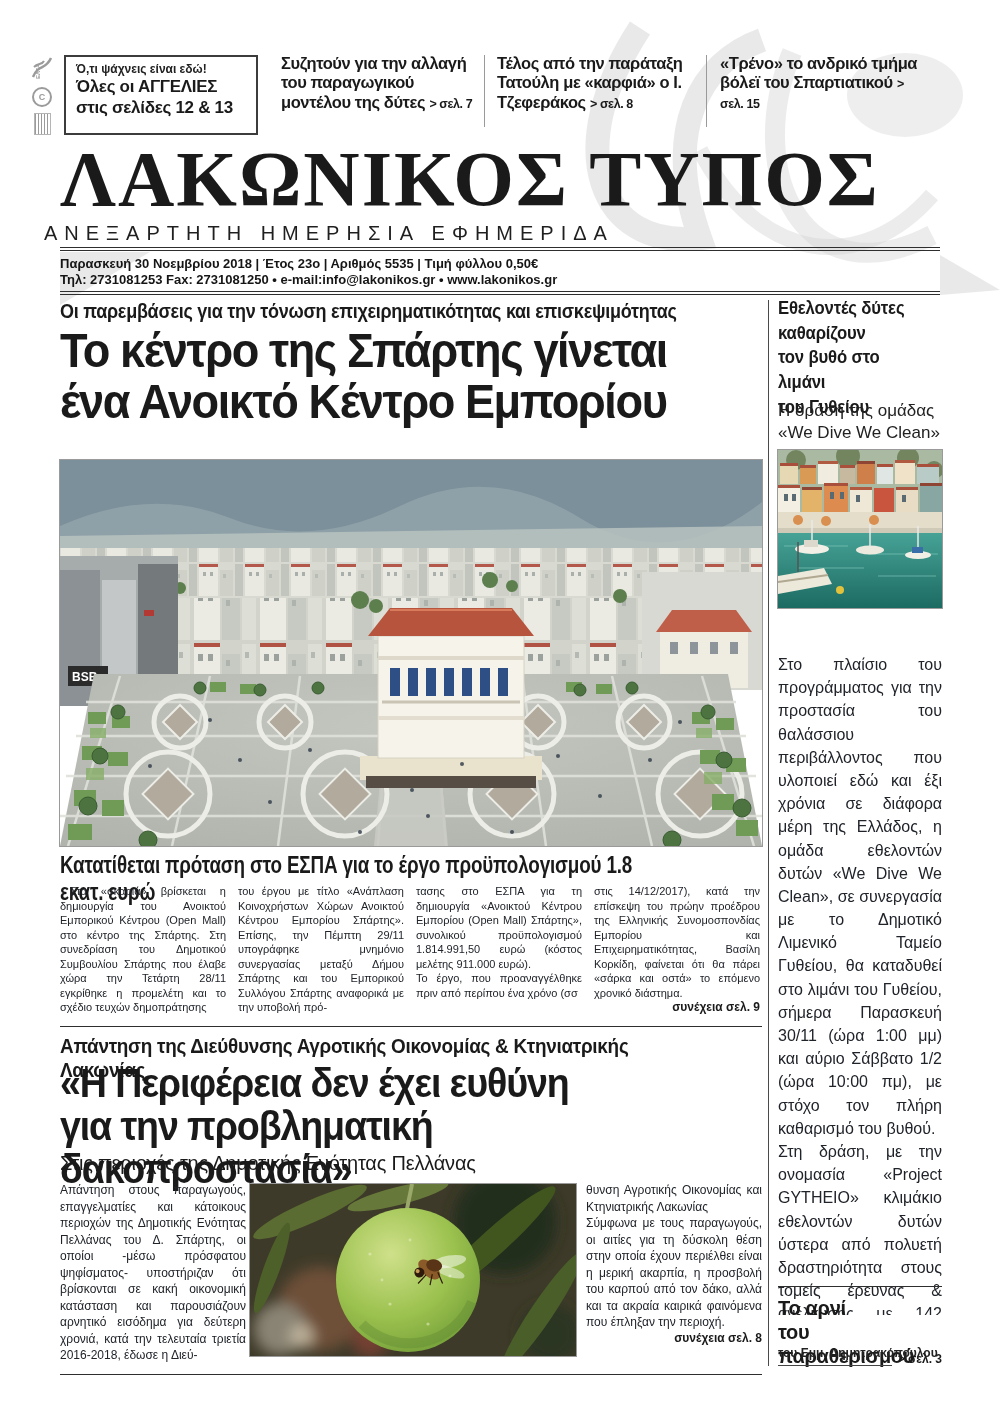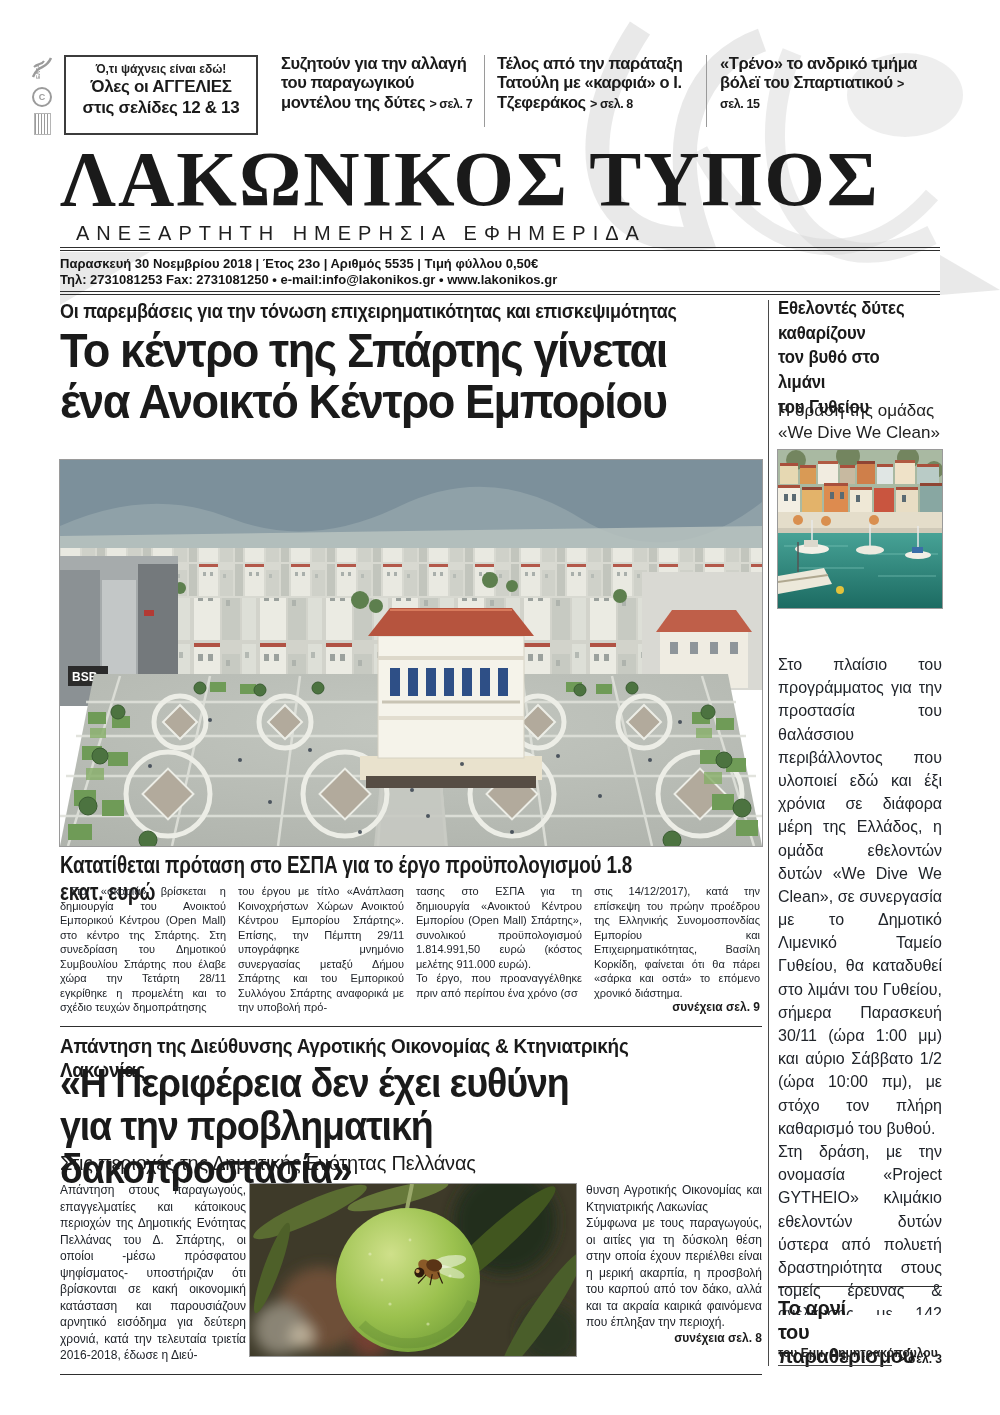--- a/index.html
+++ b/index.html
@@ -9,21 +9,21 @@
   .pre{white-space:pre-line;}
   .just{text-align:justify;}
   .right{text-align:right;}
   .center{}
   .sx94{transform:scaleX(.94);transform-origin:0 0;width:106.4%;}
   .sx90{transform:scaleX(.90);transform-origin:0 0;width:111%;}
   .sx88{transform:scaleX(.88);transform-origin:0 0;width:113.6%;}
   .sx82{transform:scaleX(.82);transform-origin:0 0;width:122%;}
   .hrule{height:1px;background:#2e2e2e;}
   .vrule{width:1px;background:#4a4a4a;}
-  .adbox{border:2px solid #3c3c3c;padding:5px 10px;box-sizing:border-box;text-align:center;}
+  .adbox{border:2px solid #3c3c3c;padding:5px 10px;box-sizing:border-box;}
   .adbox .l1{font-size:12px;font-weight:bold;color:#222;}
   .adbox .l2,.adbox .l3{font-size:17px;font-weight:bold;line-height:1.25;letter-spacing:-.3px;}
   .teaser{font-size:16.5px;font-weight:bold;line-height:1.18;letter-spacing:-.4px;}
   .teaser .pg{font-size:12.5px;}
   .tdiv{width:1px;background:#9a9a9a;}
   .mast-title{font-family:"Liberation Serif","DejaVu Serif",serif;font-weight:bold;font-size:78px;
               letter-spacing:2px;line-height:1;}
   .mast-sub{font-size:20px;letter-spacing:7px;color:#1f1f1f;}
   .dateline{font-size:13px;font-weight:bold;line-height:1.25;color:#151515;}
   .kicker{font-size:20px;font-weight:bold;letter-spacing:-.3px;}
@@ -85,21 +85,21 @@
 <div class="abs tdiv" style="left:484px;top:55px;height:72px;z-index:1;"></div>
 <div class="abs teaser" style="left:497px;top:54px;width:192px;z-index:1;">
   <span>Τέλος από την παράταξη Τατούλη με «καρφιά» ο Ι. Τζεφεράκος </span><span class="pg">&gt; σελ. 8</span>
 </div>
 <div class="abs tdiv" style="left:706px;top:55px;height:72px;z-index:1;"></div>
 <div class="abs teaser" style="left:720px;top:54px;width:202px;z-index:1;">
   <span>«Τρένο» το ανδρικό τμήμα βόλεϊ του Σπαρτιατικού </span><span class="pg">&gt; σελ. 15</span>
 </div>
 
 <div class="abs mast-title center" style="left:60px;top:140px;width:880px;z-index:1;">ΛΑΚΩΝΙΚΟΣ ΤΥΠΟΣ</div>
-<div class="abs mast-sub center" style="left:76px;top:222px;width:880px;z-index:1;">ΑΝΕΞΑΡΤΗΤΗ ΗΜΕΡΗΣΙΑ ΕΦΗΜΕΡΙΔΑ</div>
+<div class="abs mast-sub center" style="left:44px;top:222px;width:880px;z-index:1;">ΑΝΕΞΑΡΤΗΤΗ ΗΜΕΡΗΣΙΑ ΕΦΗΜΕΡΙΔΑ</div>
 
 <div class="abs hrule" style="left:60px;top:247px;width:880px;z-index:1;"></div>
 <div class="abs hrule" style="left:60px;top:250px;width:880px;z-index:1;"></div>
 <div class="abs dateline center" style="left:60px;top:256px;width:880px;z-index:1;">Παρασκευή 30 Νοεμβρίου 2018 | Έτος 23ο | Αριθμός 5535 | Τιμή φύλλου 0,50€</div>
 <div class="abs dateline center" style="left:60px;top:272px;width:880px;z-index:1;">Τηλ: 2731081253 Fax: 2731081250 • e-mail:info@lakonikos.gr • www.lakonikos.gr</div>
 <div class="abs hrule" style="left:60px;top:291px;width:880px;z-index:1;"></div>
 <div class="abs hrule" style="left:60px;top:294px;width:880px;z-index:1;"></div>
 
 <div class="abs vrule" style="left:768px;top:300px;height:1066px;z-index:1;"></div>
 

